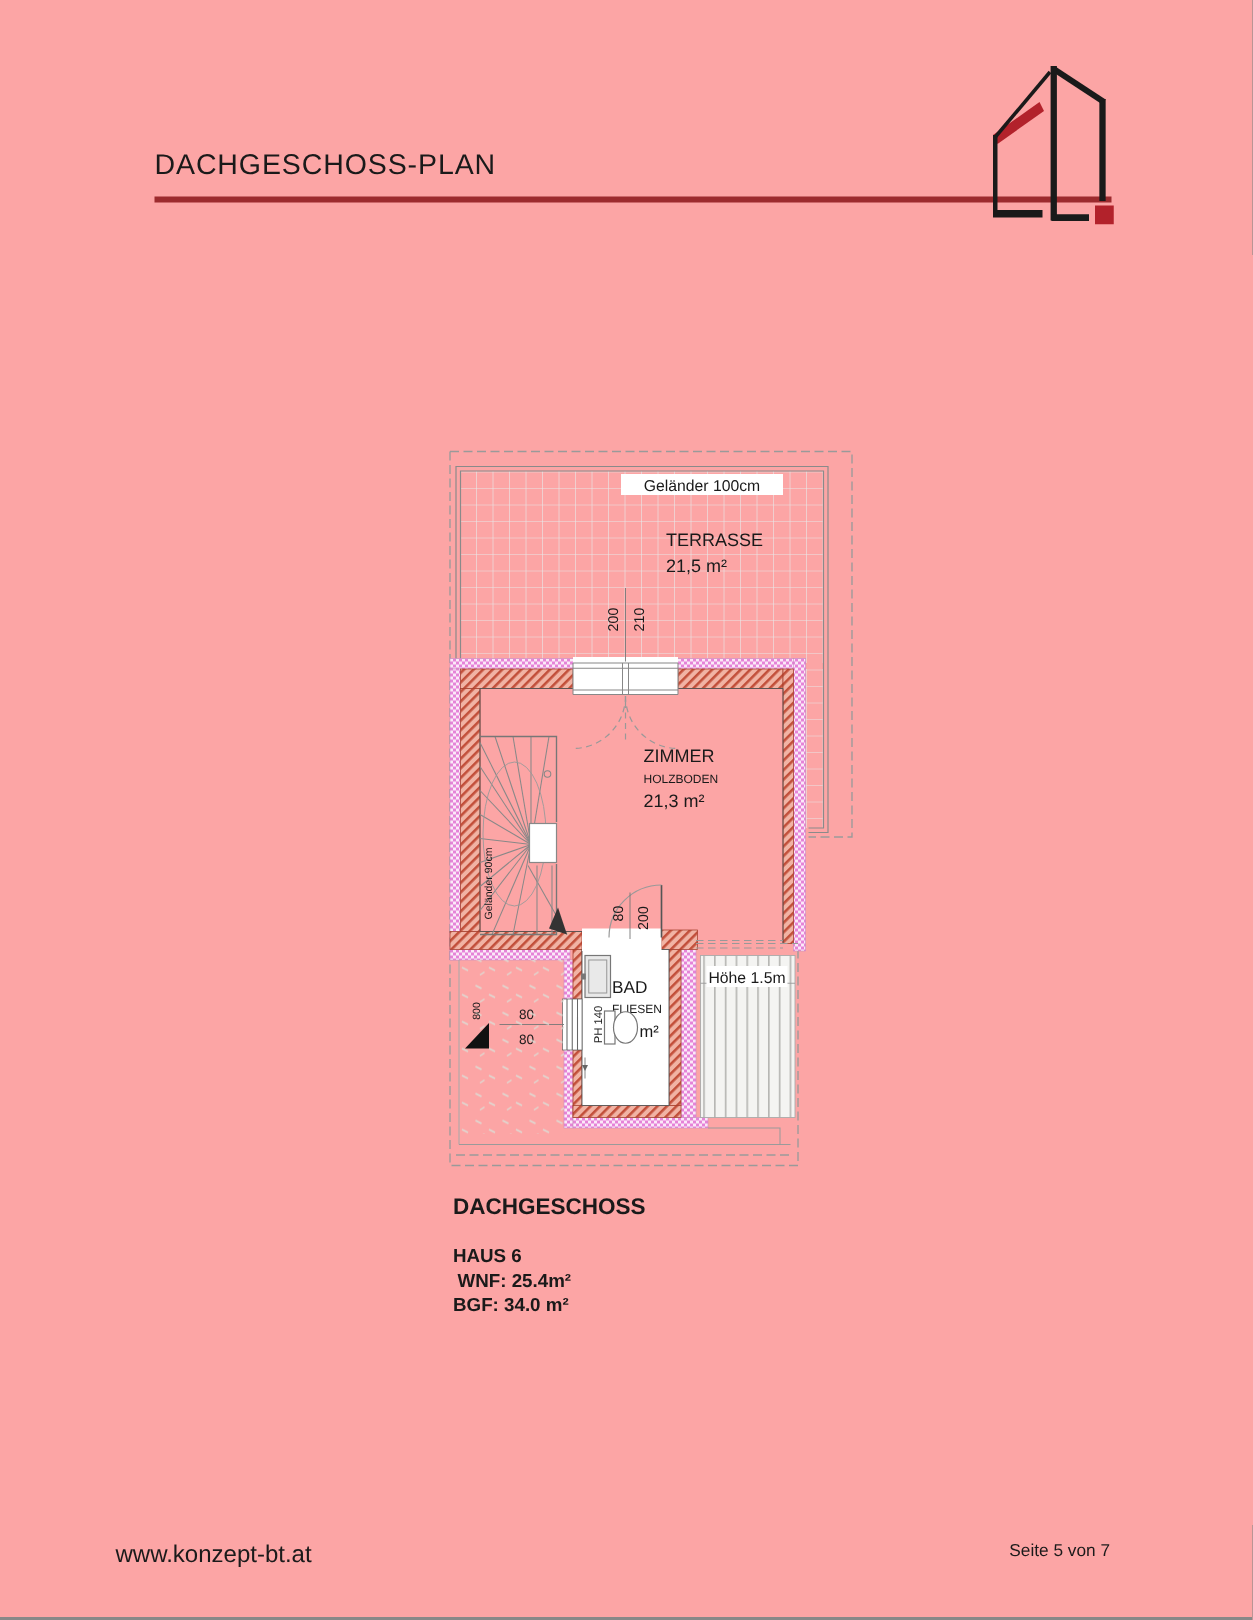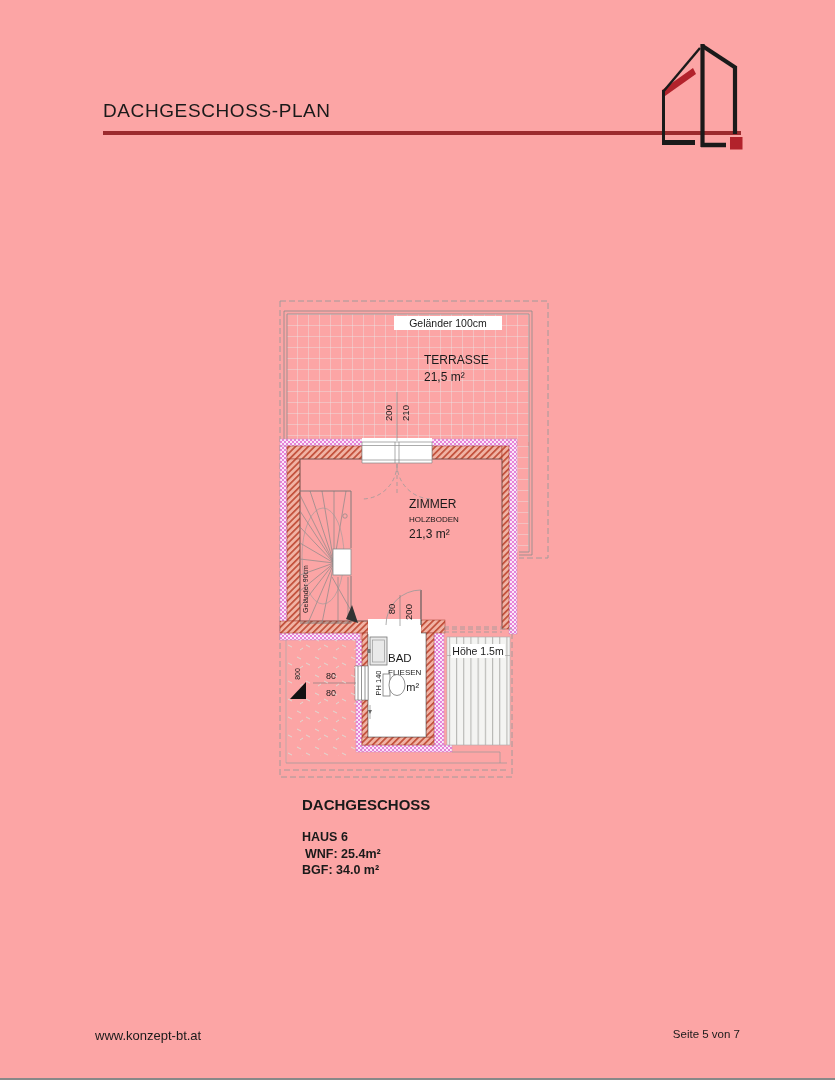--- a/index.html
+++ b/index.html
@@ -9,27 +9,27 @@
     margin:0 auto;
   }
   .doc-title{
     position:absolute;left:103px;top:100px;font-size:19px;letter-spacing:0.6px;
     font-weight:400;
   }
   .title-rule{
     position:absolute;left:103px;top:131px;width:638px;height:3.5px;background:#9c2b2e;
   }
   .logo{position:absolute;left:650px;top:40px;}
-  .plan-wrap{position:absolute;left:276px;top:293px;}
+  .plan-wrap{position:absolute;left:296px;top:293px;}
   svg text{font-family:"Liberation Sans", sans-serif;fill:#1a1a1a;}
   .caption{position:absolute;left:302px;top:796px;font-weight:bold;}
   .caption-title{font-size:15px;margin:0 0 16px 0;}
   .caption-line{font-size:12.5px;line-height:1.32;}
   .caption-line.wnf{padding-left:3px;}
-  .footer-left{position:absolute;left:95px;top:1028px;font-size:13px;}
+  .footer-left{position:absolute;left:77px;top:1028px;font-size:16px;}
   .footer-right{position:absolute;right:95px;top:1028px;font-size:11.5px;}
 </style>
 </head>
 <body>
 
 <div class="page">
 
   <div class="doc-title">DACHGESCHOSS-PLAN</div>
   <div class="title-rule"></div>
 

